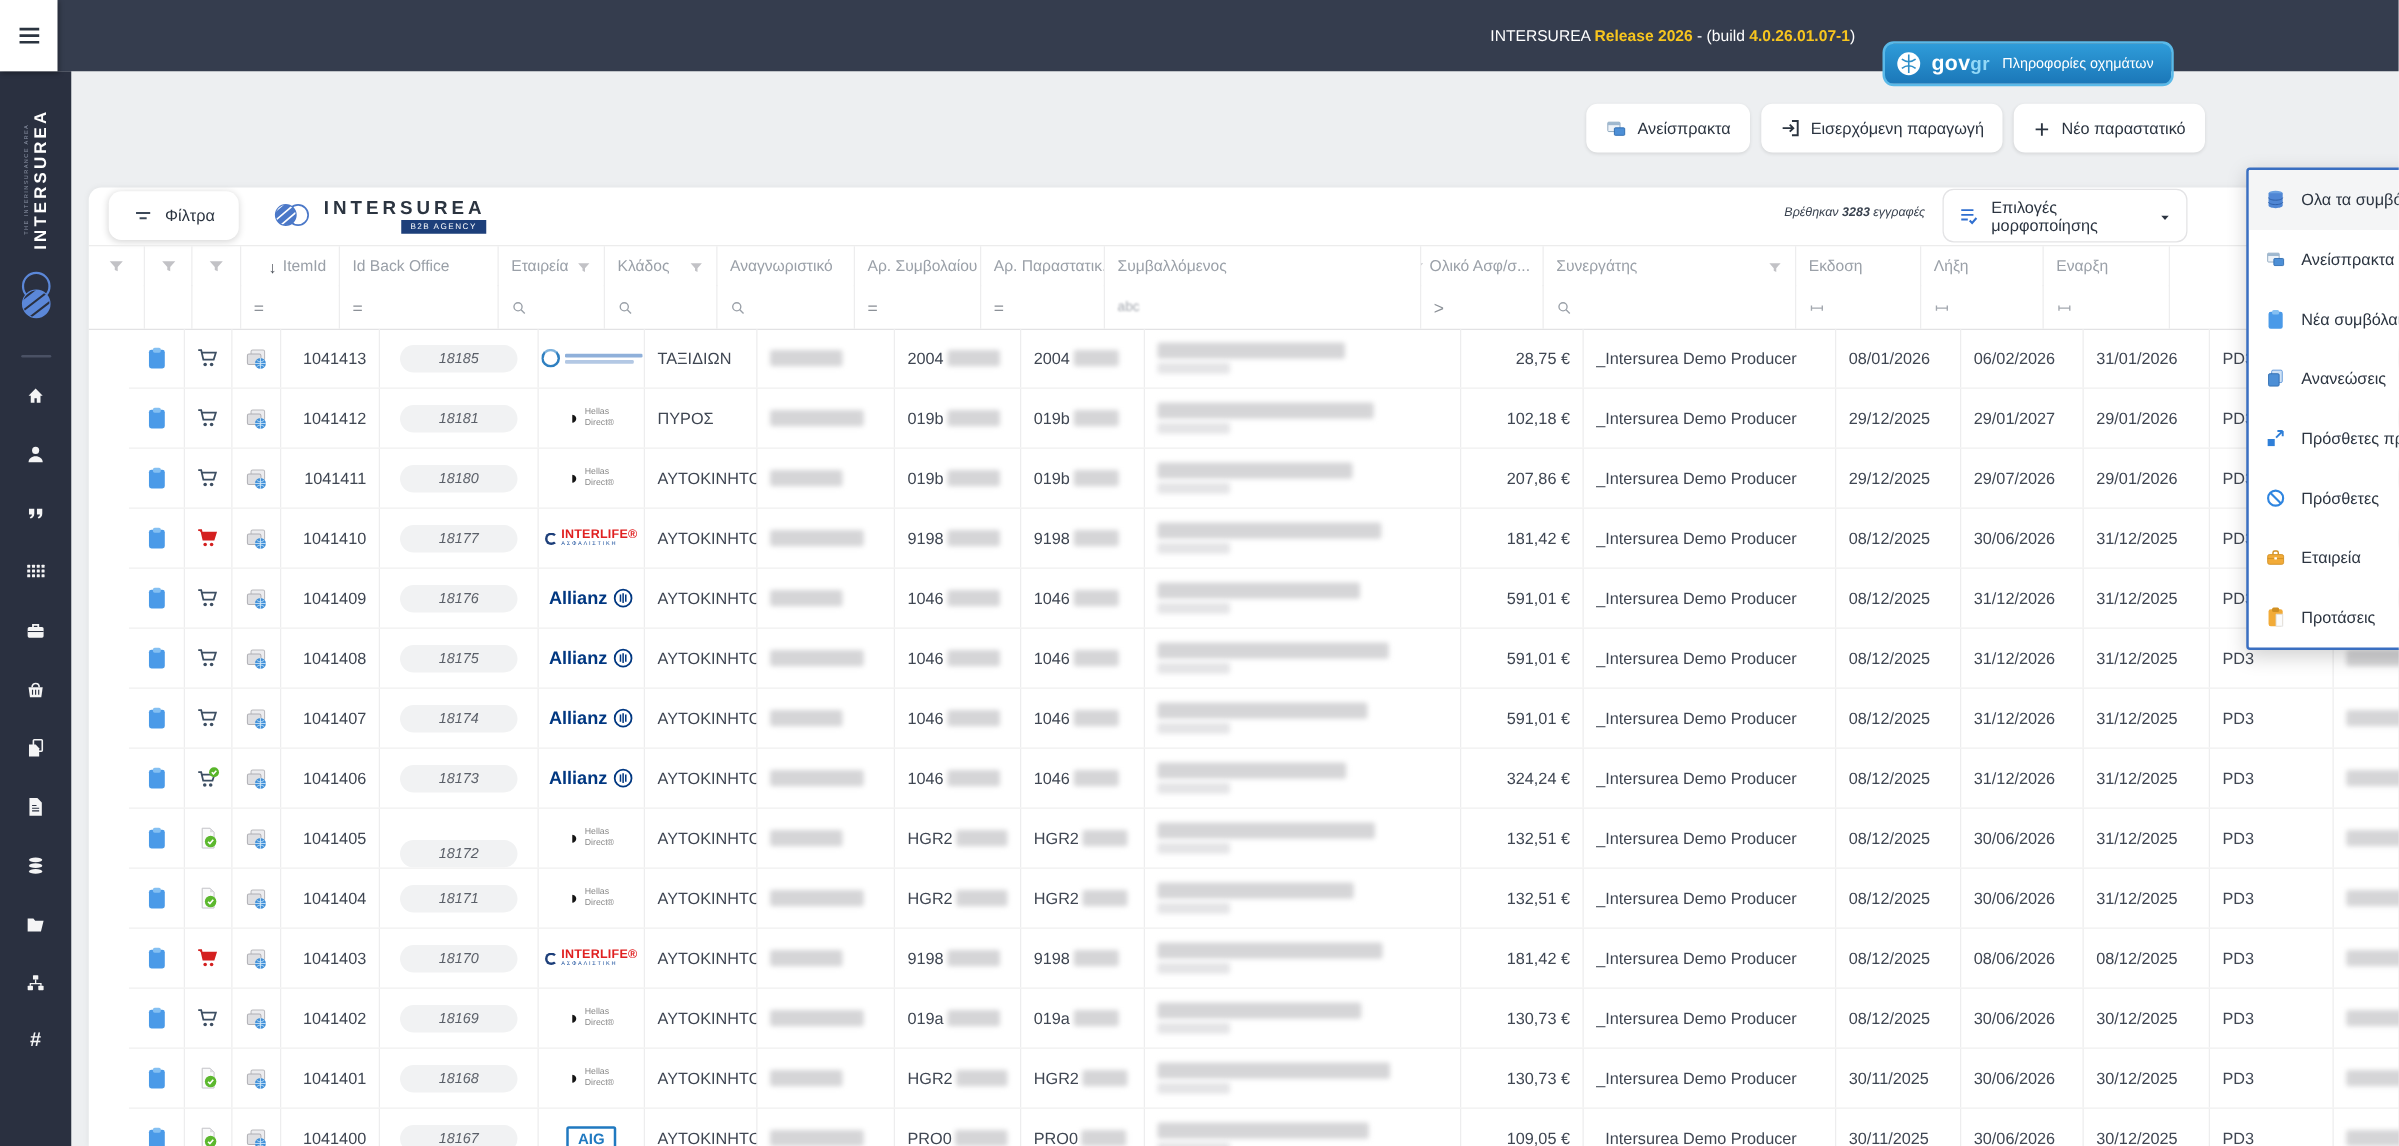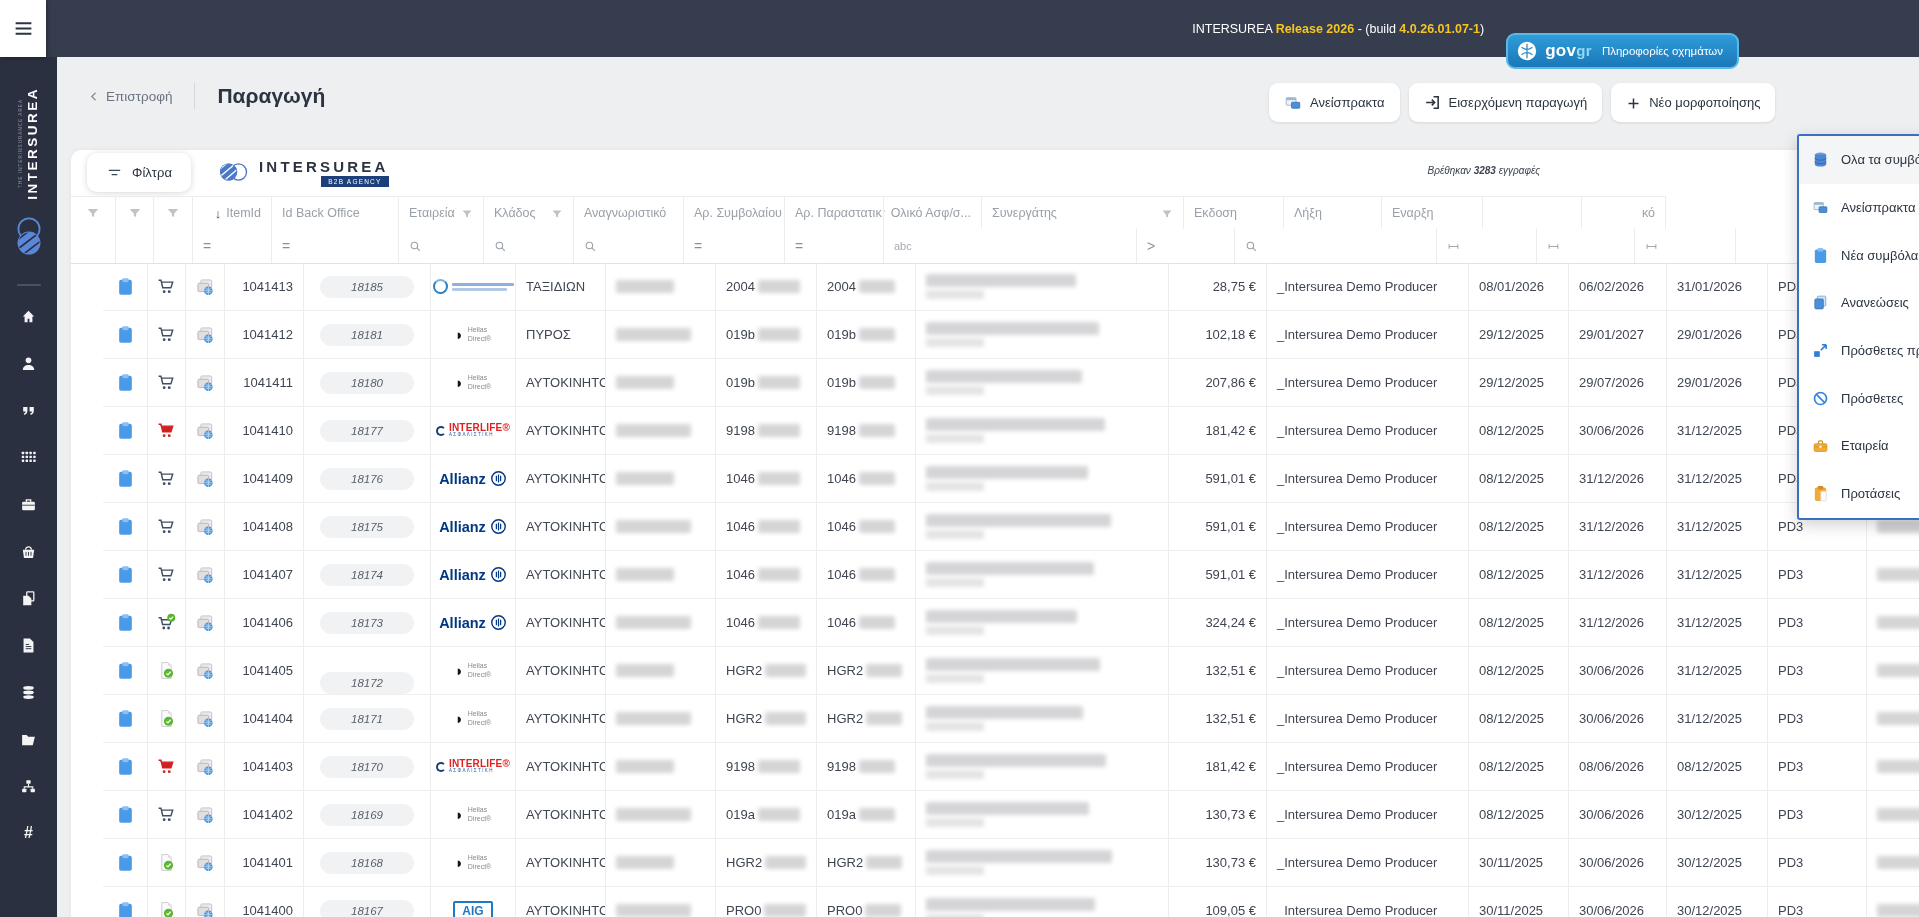--- a/index.html
+++ b/index.html
@@ -223,30 +223,20 @@
               <path d="M12 8v3M6 15v-2.5h12V15M12 11v2" stroke="#fff" stroke-width="1.5" fill="none"></path>
             </svg></span>
         </div>
         <div class="sit">
           <span><span class="hash-glyph">#</span></span>
         </div>
       </div>
   </div>
 
   <div class="page">
-    <div class="page-head">
-      <span class="back-link">
-        <span id="chev-left"><svg class="ic" width="13" height="13" viewBox="0 0 24 24">
-              <path d="M14 5l-7 7 7 7" fill="none" stroke="#8a8f98" stroke-width="2.4"></path>
-            </svg></span>
-        <span>Επιστροφή</span>
-      </span>
-      <span class="head-sep"></span>
-      <span class="page-title">Παραγωγή</span>
-    </div>
     <div class="head-buttons">
       <button class="hbtn">
         <span id="btn-ic-0"><svg class="ic" width="18" height="18" viewBox="0 0 24 24">
               <rect x="3" y="5" width="13" height="10" rx="1" fill="#eef3f8" stroke="#8aa4bd"></rect>
               <rect x="3" y="5" width="13" height="3.2" fill="#9fb8cf"></rect>
               <rect x="10" y="11" width="11" height="8" rx="1" fill="#4d8fd6" stroke="#2f6cb0"></rect>
             </svg></span>
         <span>Ανείσπρακτα</span>
       </button>
       <button class="hbtn">
@@ -257,21 +247,21 @@
               </g>
             </svg></span>
         <span>Εισερχόμενη παραγωγή</span>
       </button>
       <button class="hbtn">
         <span id="btn-ic-2"><svg class="ic" width="15" height="15" viewBox="0 0 24 24">
               <g stroke="#2b3440" stroke-width="2.4" fill="none">
                 <path d="M12 4v16M4 12h16"></path>
               </g>
             </svg></span>
-        <span>Νέο μορφοποίησης</span>
+        <span>Νέο παραστατικό</span>
       </button>
     </div>
 
     <div class="card">
       <div class="filters-btn">
         <span id="filter-lines"><svg class="ic" width="17" height="17" viewBox="0 0 24 24">
               <g stroke="#3c4858" stroke-width="2.1" fill="none">
                 <path d="M4 9h16M8 15h8"></path>
               </g>
             </svg></span>
@@ -294,20 +284,32 @@
         <span class="brand-stack">
           <span class="brand-name">INTERSUREA</span>
           <span class="b2b">B2B AGENCY</span>
         </span>
       </div>
       <div class="found">
         <span>Βρέθηκαν</span>
         <b>3283</b>
         <span>εγγραφές</span>
       </div>
+      <div class="format-btn">
+        <span id="format-ic"><svg class="ic" width="18" height="18" viewBox="0 0 24 24">
+              <g fill="none" stroke="#2f6fd0" stroke-width="2">
+                <path d="M4 5.5h13M4 10.5h13M4 15.5h7"></path>
+                <path d="M13 16.5l2.6 2.6 4.6-5.2" stroke-width="2.2"></path>
+              </g>
+            </svg></span>
+        <span>Επιλογές μορφοποίησης</span>
+        <span class="caret" id="caret-ic"><svg class="ic" width="12" height="12" viewBox="0 0 24 24">
+              <path d="M6 9l6 7 6-7z" fill="#2b3440"></path>
+            </svg></span>
+      </div>
 
       <div class="thead-labels" id="thead-labels">
           <div class="th center" style="width: 45px;">
             <span><svg class="ic" width="14" height="14" viewBox="0 0 24 24">
                 <path d="M3 5h18l-7 8v6l-4-2v-4z" fill="#c2c2c6"></path>
               </svg></span>
           </div>
           <div class="th center" style="width: 38px;">
             <span><svg class="ic" width="14" height="14" viewBox="0 0 24 24">
                 <path d="M3 5h18l-7 8v6l-4-2v-4z" fill="#c2c2c6"></path>
@@ -340,20 +342,23 @@
               </svg></span>
           </div>
           <div class="th" style="width: 110px;">
             <span class="th-lab">Αναγνωριστικό</span>
           </div>
           <div class="th" style="width: 101px;">
             <span class="th-lab">Αρ. Συμβολαίου</span>
           </div>
           <div class="th" style="width: 99px;">
             <span class="th-lab">Αρ. Παραστατικ...</span>
+          </div>
+          <div class="th" style="width: 253px;">
+            <span class="th-lab">Συμβαλλόμενος</span>
           </div>
           <div class="th right" style="width: 98px;">
             <span style="margin-right:4px"><svg class="ic" width="12" height="12" viewBox="0 0 24 24">
                 <path d="M3 5h18l-7 8v6l-4-2v-4z" fill="#c2c2c6"></path>
               </svg></span>
             <span class="th-lab">Ολικό Ασφ/σ...</span>
           </div>
           <div class="th" style="width: 202px;">
             <span class="th-lab">Συνεργάτης</span>
             <span class="spacer"></span>

